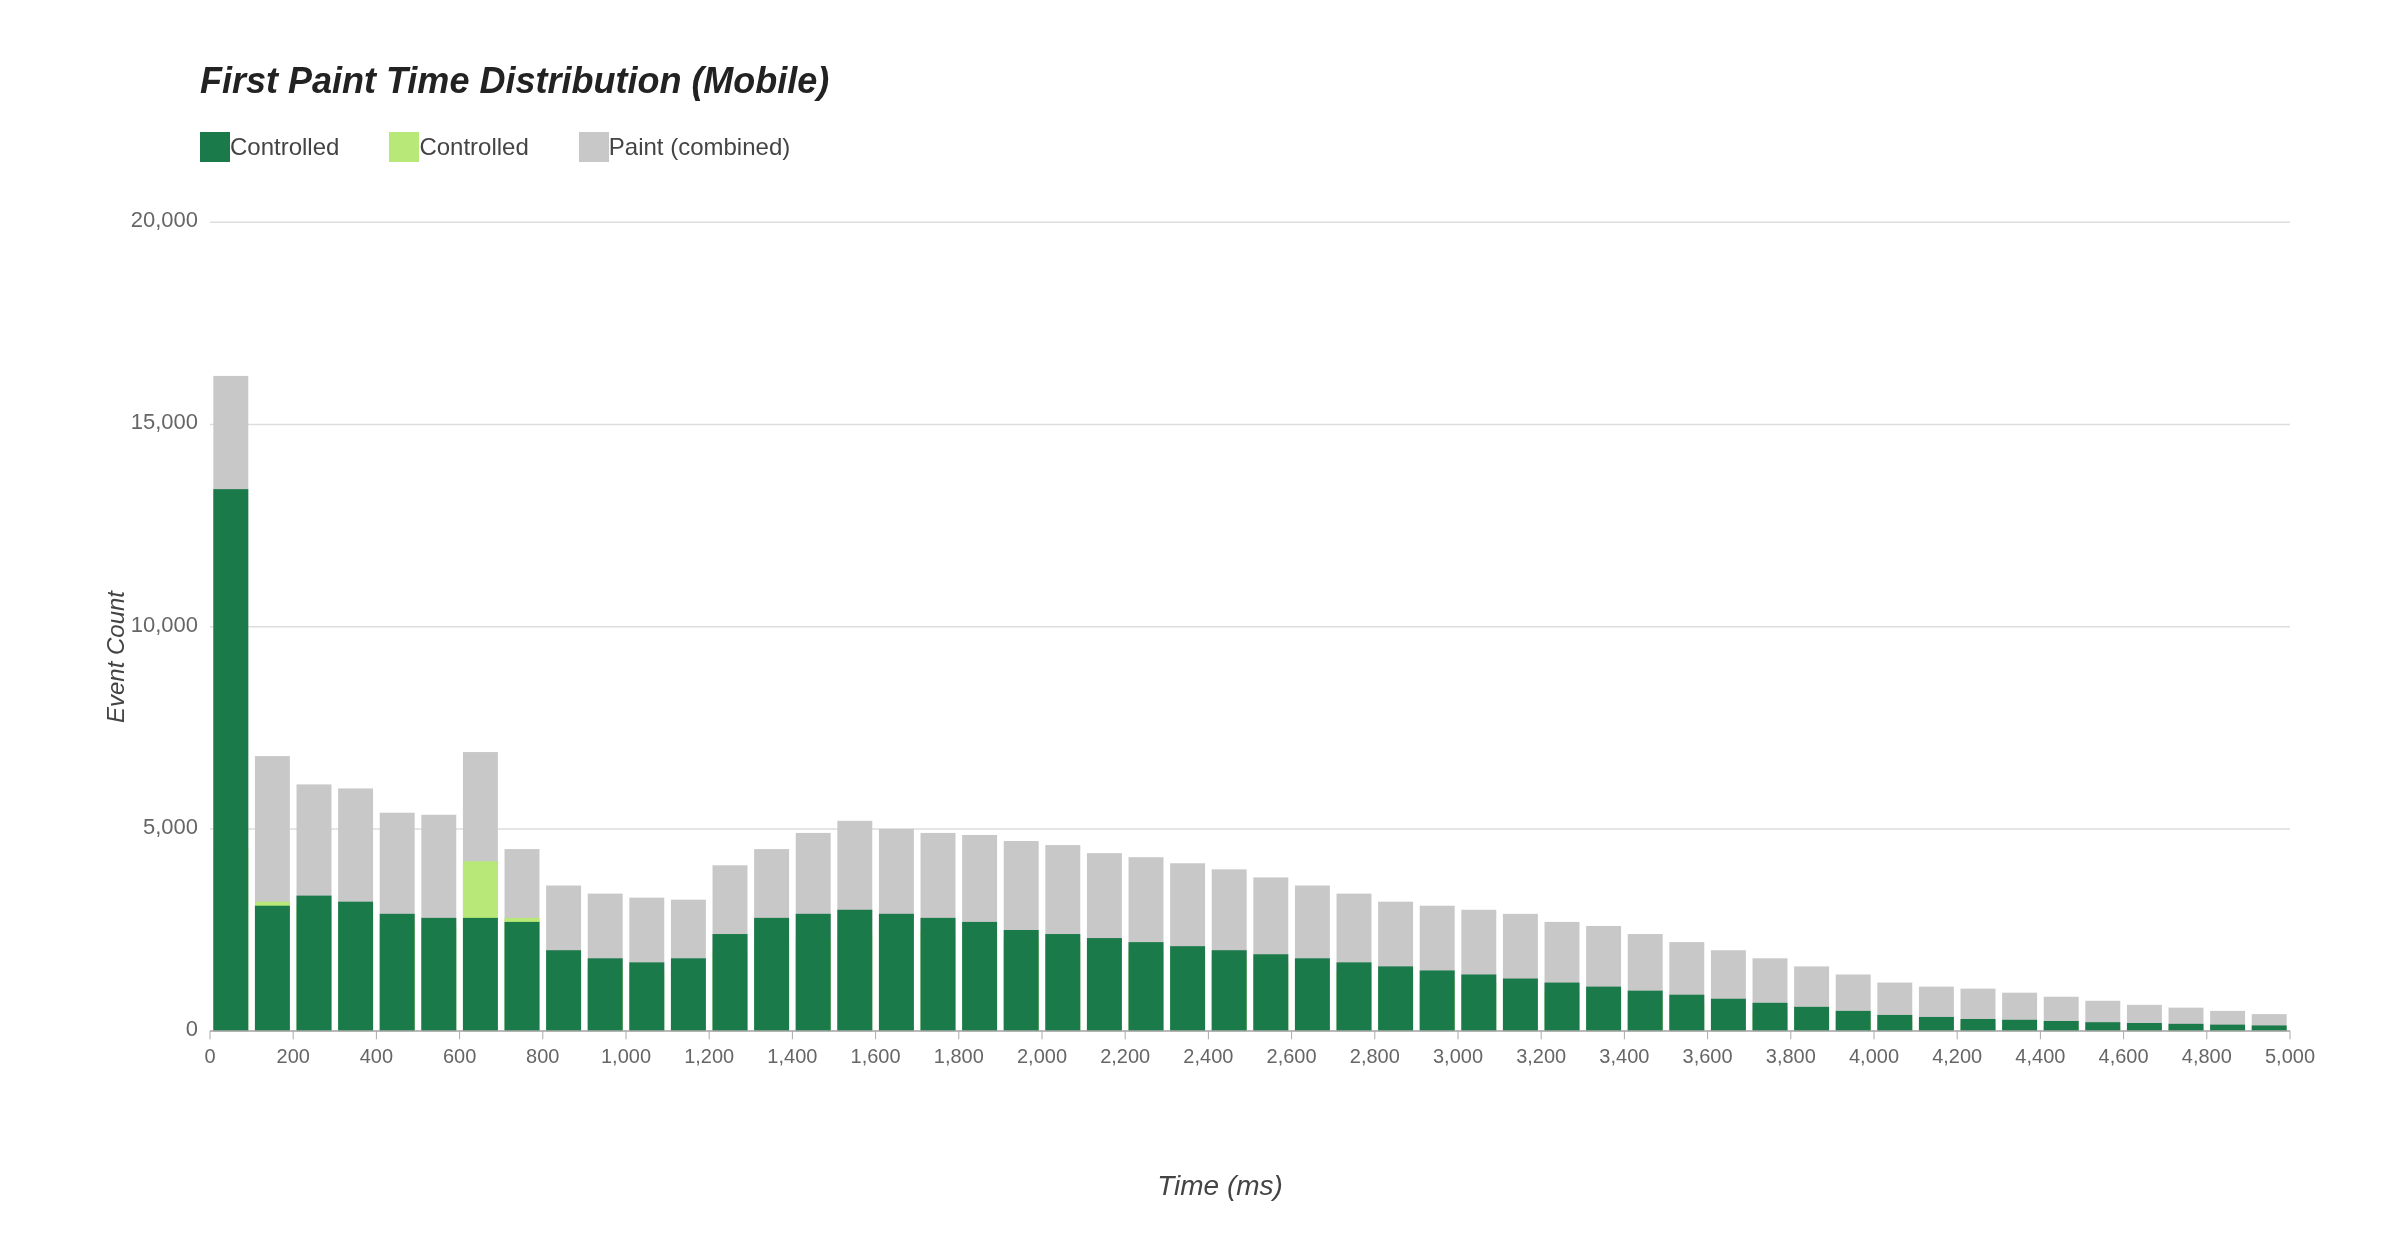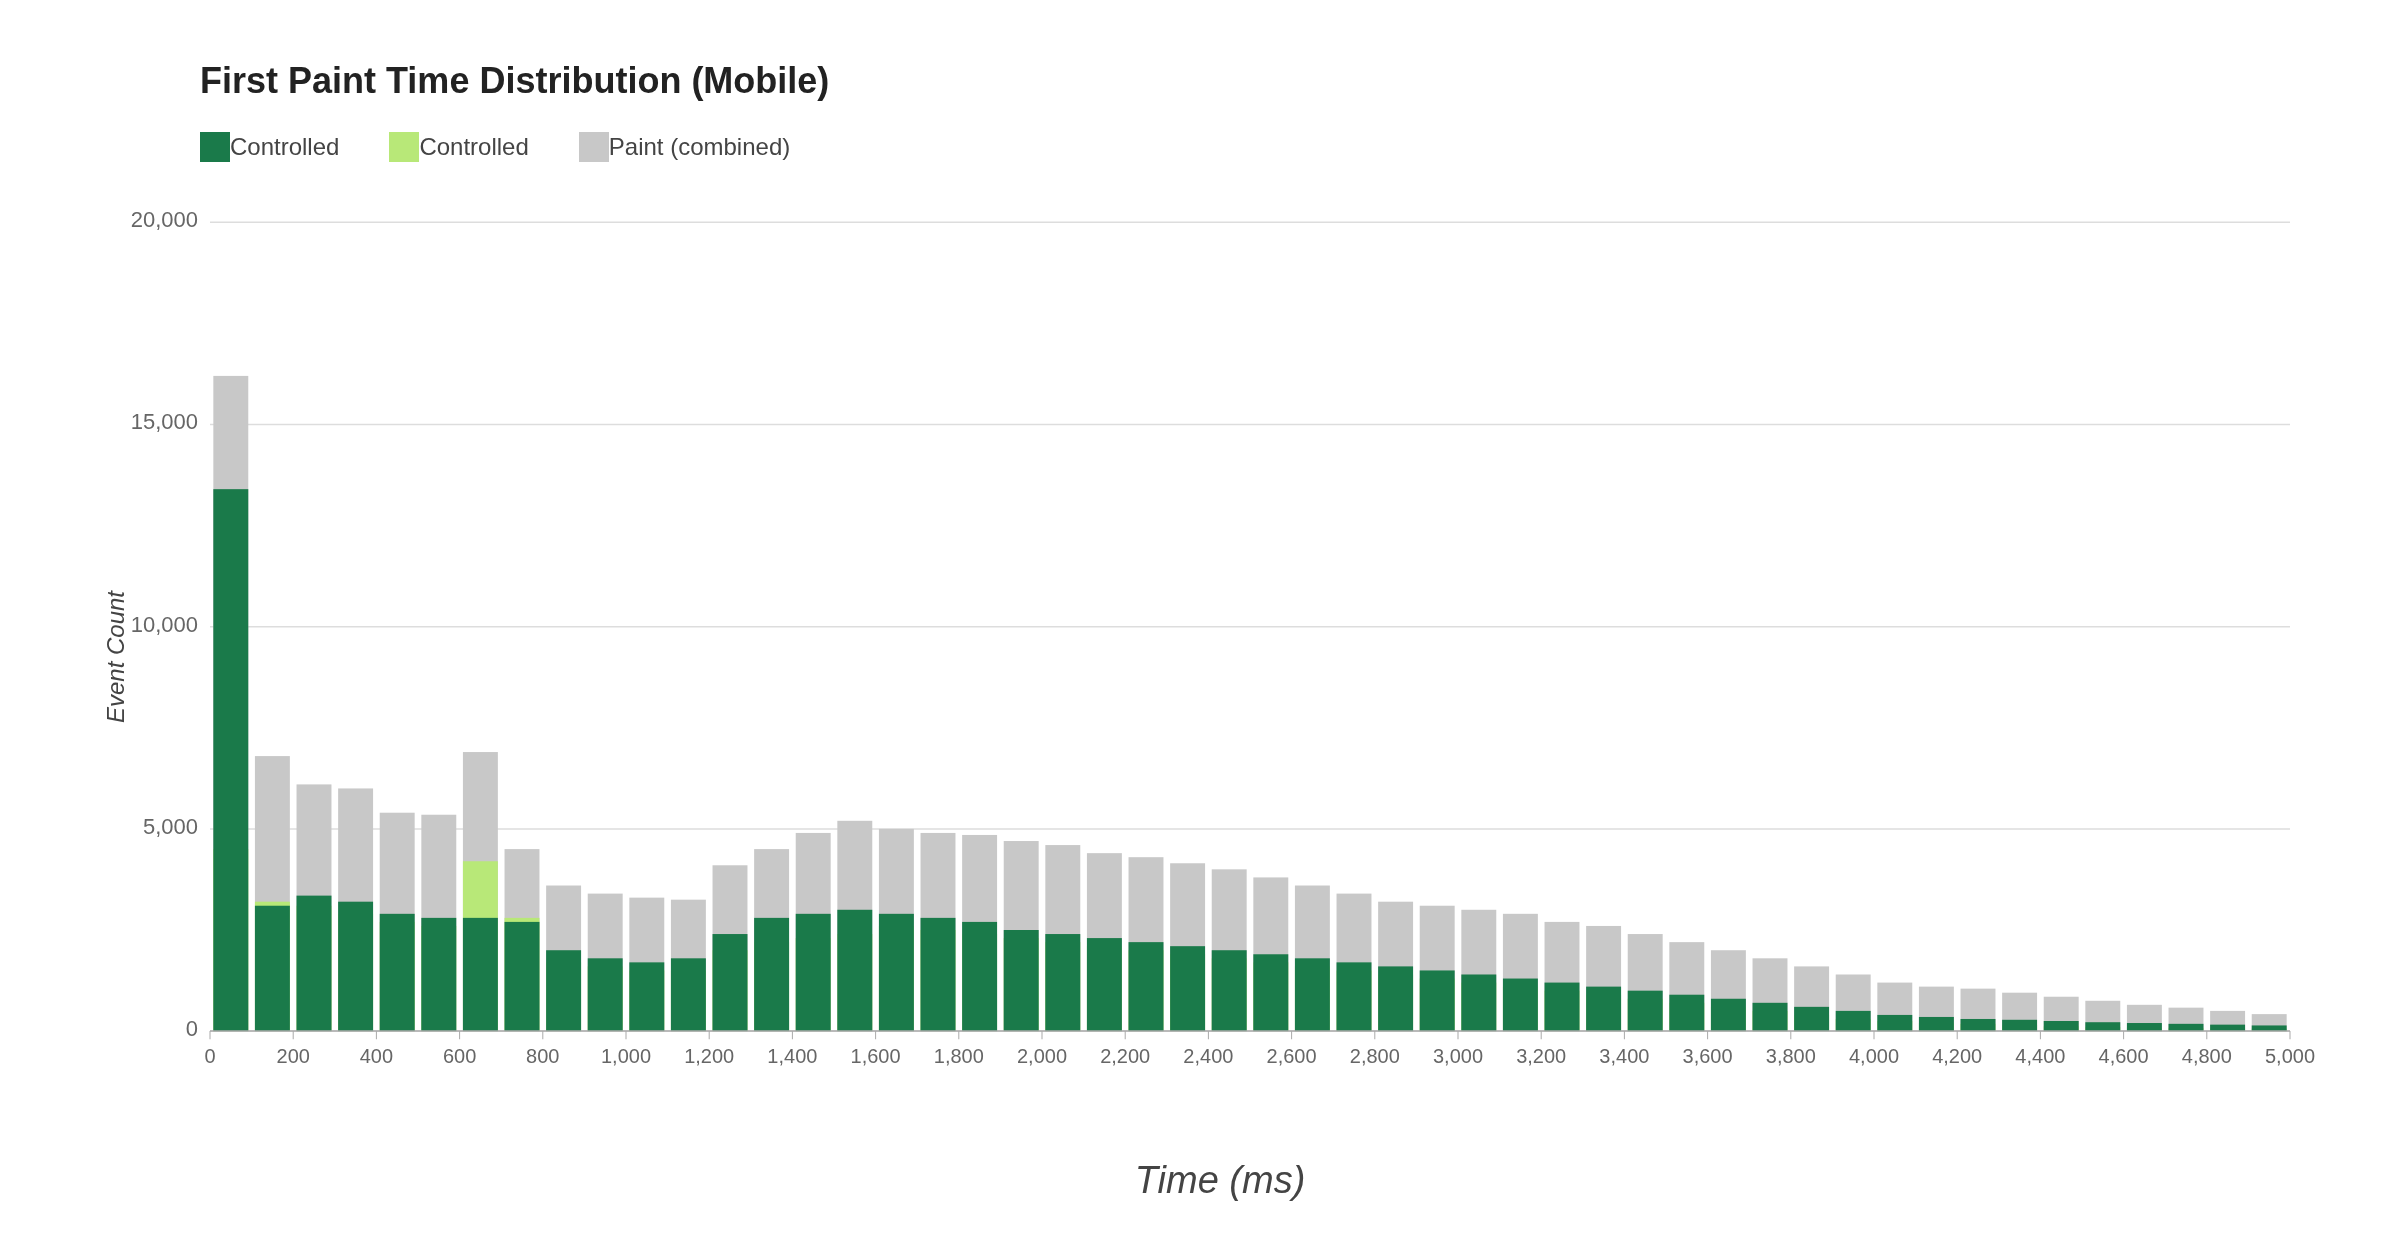--- a/index.html
+++ b/index.html
@@ -15,20 +15,21 @@
       height: 1250px;
       padding: 60px 80px 120px 120px;
       position: relative;
     }
     .chart-title {
       font-size: 36px;
       font-weight: bold;
       color: #222;
       margin-bottom: 30px;
       margin-left: 80px;
+      font-style: italic;
     }
     .legend {
       display: flex;
       align-items: center;
       gap: 50px;
       margin-bottom: 40px;
       margin-left: 80px;
     }
     .legend-item {
       display: flex;
@@ -54,21 +55,21 @@
       font-size: 24px;
       font-style: italic;
       color: #444;
       white-space: nowrap;
     }
     .x-axis-label {
       position: absolute;
       bottom: -90px;
       left: 50%;
       transform: translateX(-50%);
-      font-size: 38px;
+      font-size: 28px;
       font-style: italic;
       color: #444;
     }
     svg.chart-svg {
       width: 100%;
       height: 100%;
     }
   </style>
 </head>
 <body>

